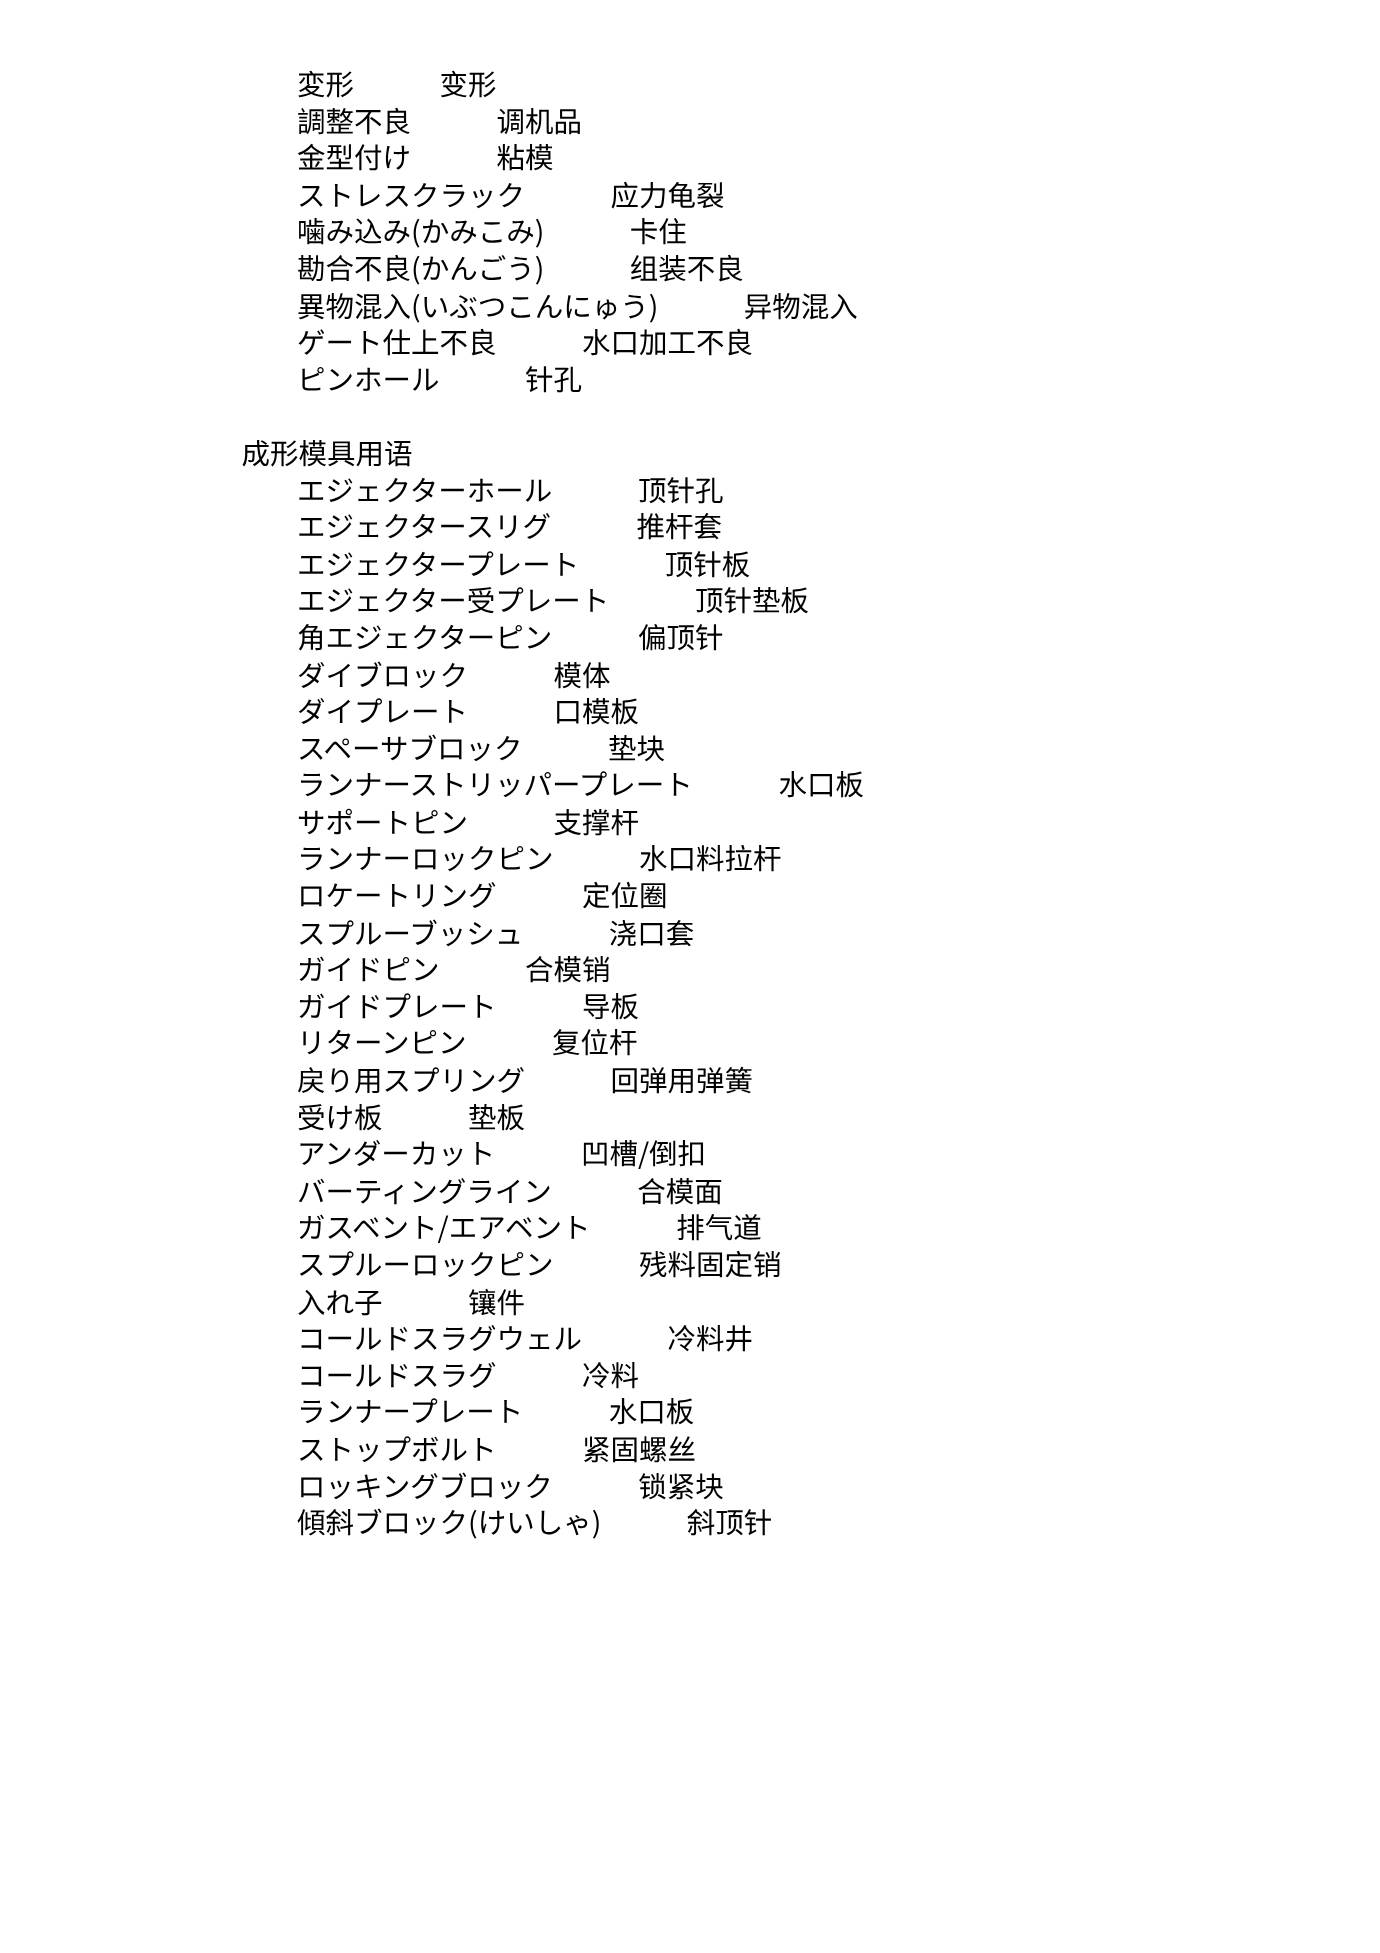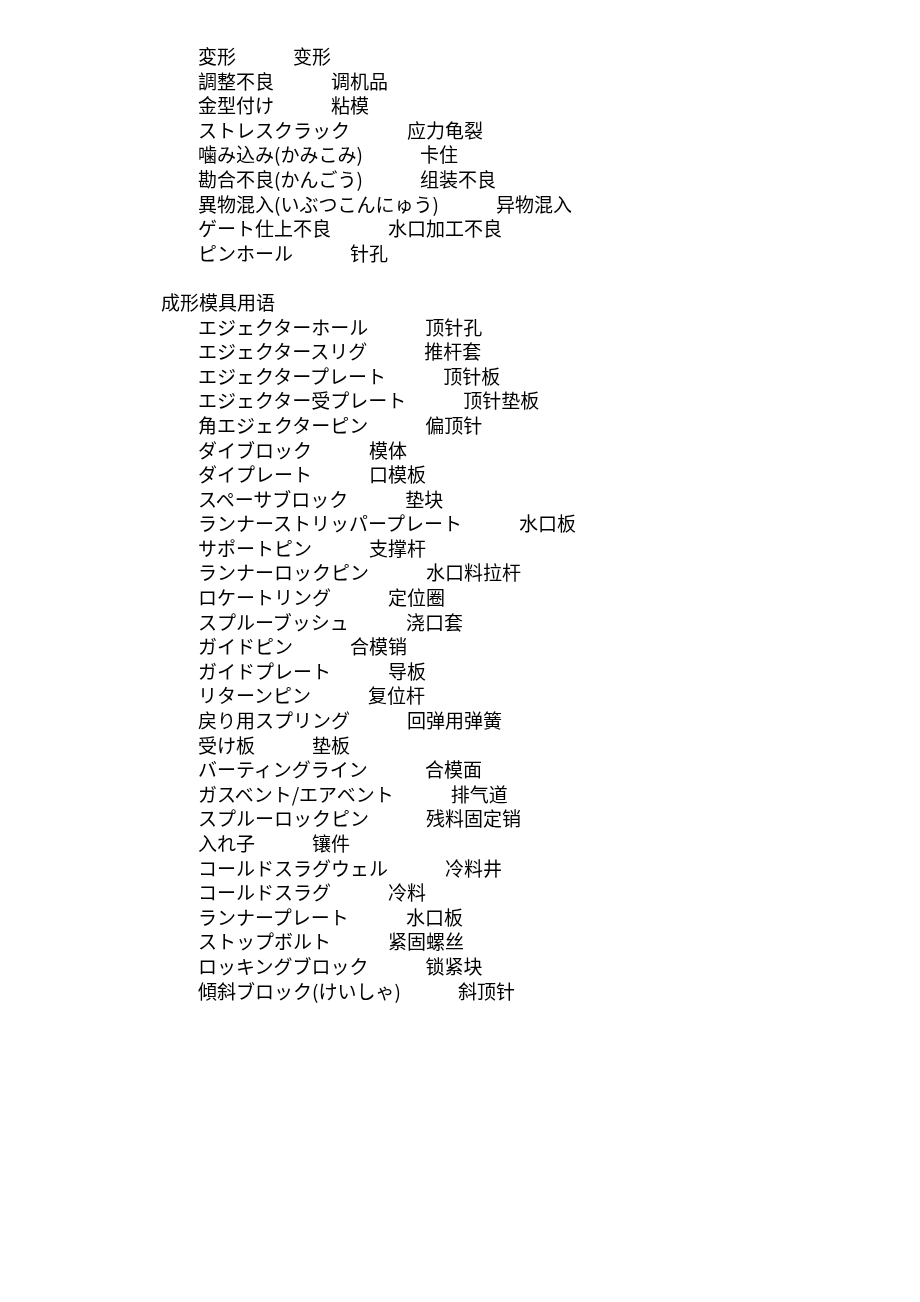--- a/index.html
+++ b/index.html
@@ -71,20 +71,21 @@
       <div class="line jp"><span>ランナーストリッパープレート</span><span>　　　</span><span>水口板</span></div>
       <div class="line jp"><span>サポートピン</span><span>　　　</span><span>支撑杆</span></div>
       <div class="line jp"><span>ランナーロックピン</span><span>　　　</span><span>水口料拉杆</span></div>
       <div class="line jp"><span>ロケートリング</span><span>　　　</span><span>定位圈</span></div>
       <div class="line jp"><span>スプルーブッシュ</span><span>　　　</span><span>浇口套</span></div>
       <div class="line jp"><span>ガイドピン</span><span>　　　</span><span>合模销</span></div>
       <div class="line jp"><span>ガイドプレート</span><span>　　　</span><span>导板</span></div>
       <div class="line jp"><span>リターンピン</span><span>　　　</span><span>复位杆</span></div>
       <div class="line jp"><span>戻り用スプリング</span><span>　　　</span><span>回弹用弹簧</span></div>
       <div class="line jp"><span>受け板</span><span>　　　</span><span>垫板</span></div>
+      <div class="line jp"><span>アンダーカット</span><span>　　　</span><span>凹槽/倒扣</span></div>
       <div class="line jp"><span>バーティングライン</span><span>　　　</span><span>合模面</span></div>
       <div class="line jp"><span>ガスベント/エアベント</span><span>　　　</span><span>排气道</span></div>
       <div class="line jp"><span>スプルーロックピン</span><span>　　　</span><span>残料固定销</span></div>
       <div class="line jp"><span>入れ子</span><span>　　　</span><span>镶件</span></div>
       <div class="line jp"><span>コールドスラグウェル</span><span>　　　</span><span>冷料井</span></div>
       <div class="line jp"><span>コールドスラグ</span><span>　　　</span><span>冷料</span></div>
       <div class="line jp"><span>ランナープレート</span><span>　　　</span><span>水口板</span></div>
       <div class="line jp"><span>ストップボルト</span><span>　　　</span><span>紧固螺丝</span></div>
       <div class="line jp"><span>ロッキングブロック</span><span>　　　</span><span>锁紧块</span></div>
       <div class="line jp"><span>傾斜ブロック(けいしゃ)</span><span>　　　</span><span>斜顶针</span></div>

